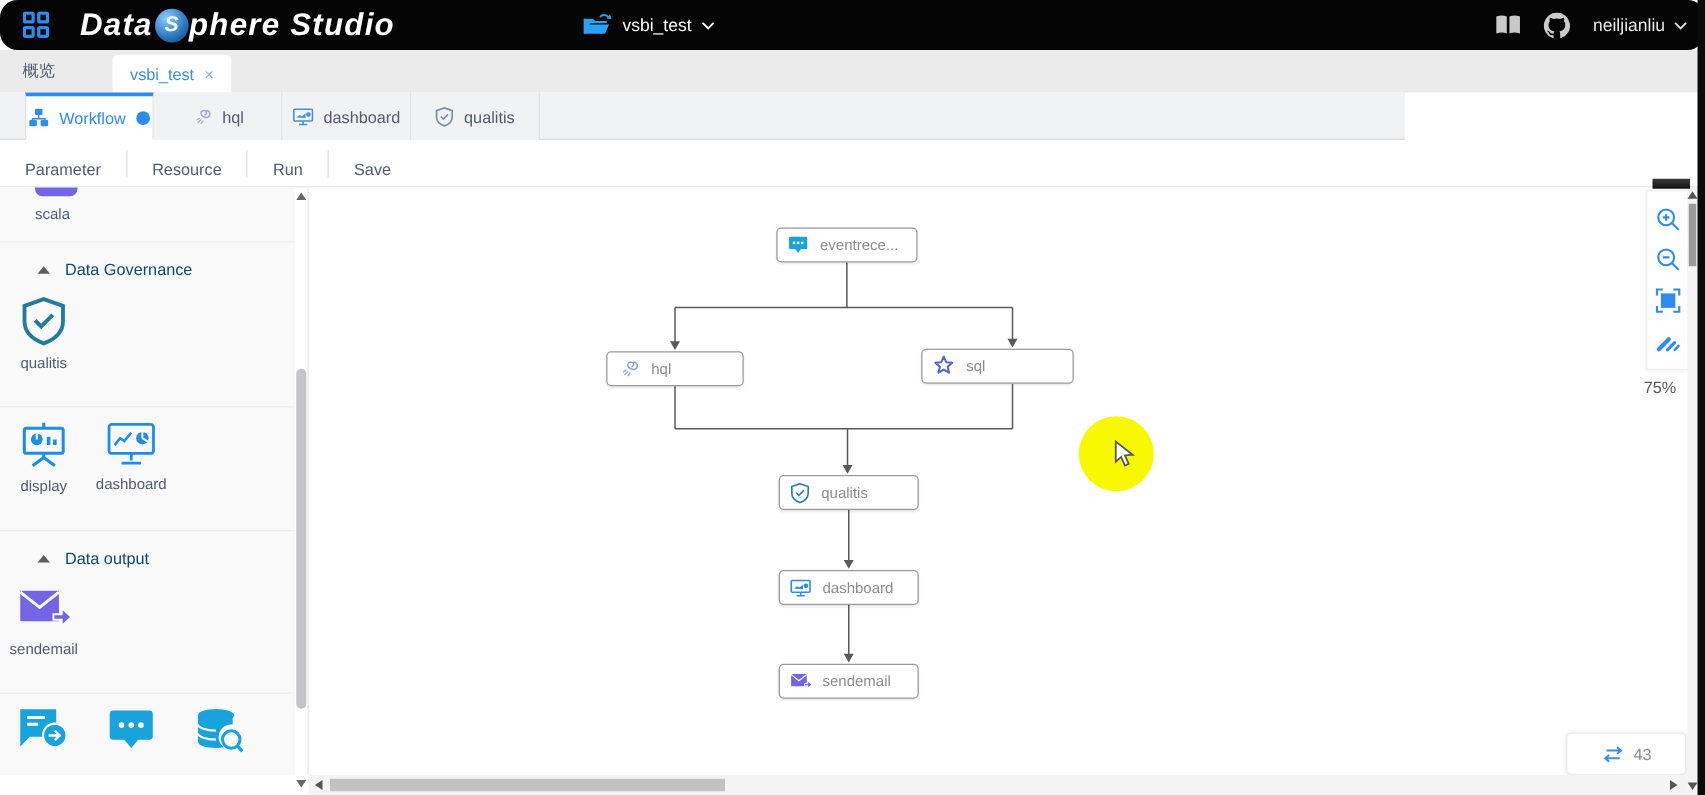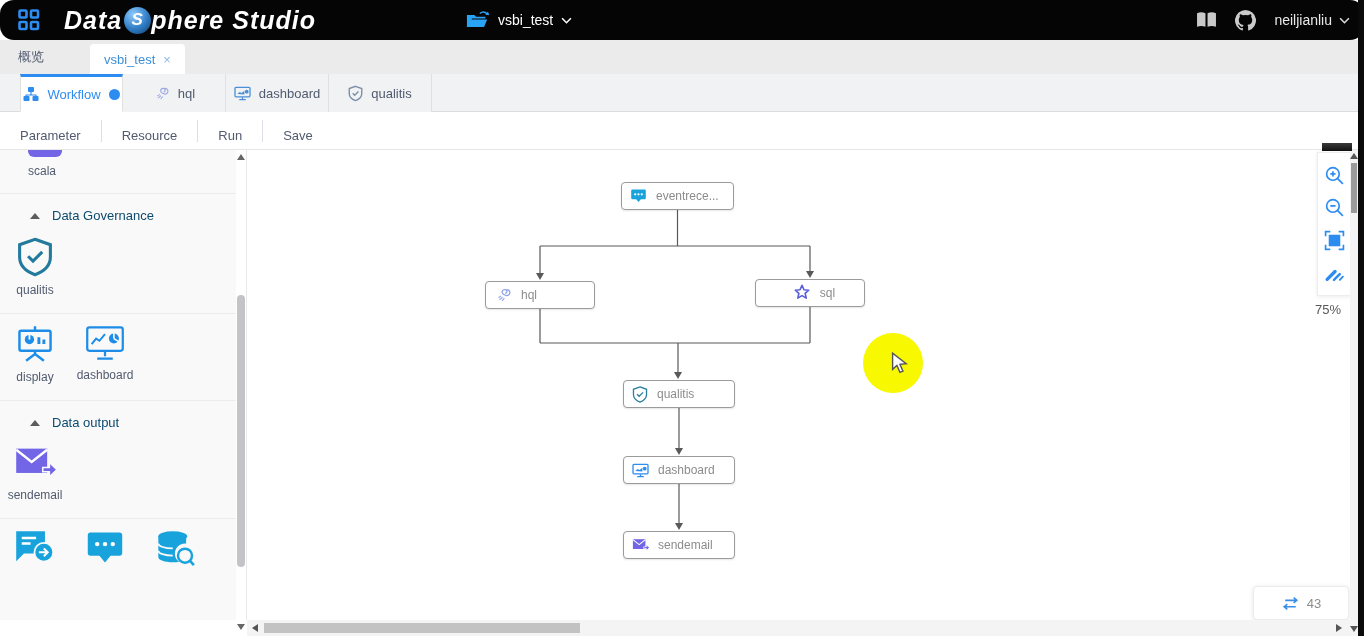--- a/index.html
+++ b/index.html
@@ -21,35 +21,35 @@
   
   .black-strip { position:absolute; right:0; top:0; width:6px; height:636px; background:#0a0a0a; z-index:50; }
 
   
   .tabrow1 { position:absolute; left:0; top:40px; width:1358px; height:34px; background:#ebebeb; display:flex; align-items:flex-end; }
   .tab1 { height:34px; display:flex; align-items:center; padding:0 18px; font-size:13px; color:#515a6e; cursor:pointer; }
   .tab1.active { background:#fff; color:#3d8fd9; border-radius:4px 4px 0 0; height:30px; padding:0 14px; margin-left:28px; }
   .tab1 .close { margin-left:8px; color:#8cb8e4; font-size:13px; }
 
   
-  .tabrow2 { position:absolute; left:0; top:74px; width:1358px; height:38px; background:#f1f2f3; display:flex; border-bottom:1px solid #dcdcdc; }
+  .tabrow2 { position:absolute; left:0; top:74px; width:1124px; height:38px; background:#f1f2f3; display:flex; border-bottom:1px solid #dcdcdc; }
   .tab2 { width:103px; height:38px; display:flex; align-items:center; justify-content:center; gap:8px; font-size:13px; color:#515a6e;
           background:#f1f2f3; border-right:1px solid #e0e0e0; cursor:pointer; }
   .tab2:first-child { margin-left:20px; border-left:1px solid #e0e0e0; }
   .tab2.active { background:#fff; color:#2d8cf0; border-top:3px solid #2d8cf0; border-bottom:1px solid #fff; }
   .dirty-dot { width:11px; height:11px; border-radius:50%; background:#2d8cf0; }
 
   
   .toolbar { position:absolute; left:0; top:112px; width:1358px; height:38px; background:#fff; border-bottom:1px solid #e6e6e6; display:flex; align-items:center; }
   .tool { display:flex; align-items:center; gap:8px; font-size:13px; color:#515a6e; padding:0 20px; cursor:pointer; height:22px;flex-direction:column; }
   .tool + .tool { border-left:1px solid #dcdfe6; }
 
   
   .sidebar { position:absolute; left:0; top:150px; width:236px; height:470px; background:#f9f9fa; overflow:hidden; }
-  .side-sec { border-bottom:1px solid #ececec; padding-bottom:16px; }
+  .side-sec { border-bottom:1px solid #ececec; padding-bottom:28px; }
   .sec-head { display:flex; align-items:center; gap:12px; padding:14px 0 4px 30px; font-size:13px; color:#0c4a6e; cursor:pointer; }
   .tri-up { width:0; height:0; border-left:5px solid transparent; border-right:5px solid transparent; border-bottom:6px solid #5c5c5c; }
   .items { display:flex; }
   .pitem { width:70px; display:flex; flex-direction:column; align-items:center; gap:6px; padding-top:10px; cursor:grab; }
   .pitem .plabel { font-size:12px; color:#515a6e; white-space:nowrap; }
   .scala-part { height:44px; position:relative; }
   .scala-sliver { position:absolute; left:28px; top:-6px; width:34px; height:13px; background:#7265e6; border-radius:0 0 6px 6px; }
   .scala-label { position:absolute; left:28px; top:14px; font-size:12px; color:#515a6e; }
 
   
@@ -59,21 +59,21 @@
   .arr.up { left:1px; top:4px; border-left:4px solid transparent; border-right:4px solid transparent; border-bottom:6px solid #666; }
   .arr.down { left:1px; top:474px; border-left:4px solid transparent; border-right:4px solid transparent; border-top:6px solid #666; }
 
   
   .canvas { position:absolute; left:246px; top:150px; width:1104px; height:470px; background:#fff; border-left:1px solid #e8e8e8; }
   .edges { position:absolute; left:0; top:0; }
   .node { position:absolute; height:28px; background:#fff; border:1px solid #9b9b9b; border-radius:4px; box-shadow:0 1px 2px rgba(0,0,0,.10);
           display:flex; align-items:center; padding-left:8px; gap:9px; font-size:12px; color:#8c8c8c; cursor:pointer; }
   .n-eventreceiver { left:374px; top:32px;  width:113px; }
   .n-hql          { left:238px; top:131px; width:110px; }
-  .n-sql          { left:508px; top:129px; width:110px;justify-content:center; }
+  .n-sql          { left:490px; top:129px; width:122px; }
   .n-qualitis     { left:376px; top:230px; width:112px; }
   .n-dashboard    { left:376px; top:306px; width:112px; }
   .n-sendemail    { left:376px; top:381px; width:112px; }
 
   .highlight { position:absolute; left:616px; top:183px; width:60px; height:60px; border-radius:50%; background:#f8f800; }
   .cursor { position:absolute; left:638px; top:200px; }
 
   
   .palette { position:absolute; left:1070px; top:2px; width:34px; height:144px; background:#fff; border:1px solid #ededed; box-shadow:0 1px 4px rgba(0,0,0,.08); display:flex; flex-direction:column; align-items:center; justify-content:space-around; padding:6px 0; }
   .pal-btn { width:22px; height:22px; cursor:pointer; display:flex; align-items:center; justify-content:center; }

